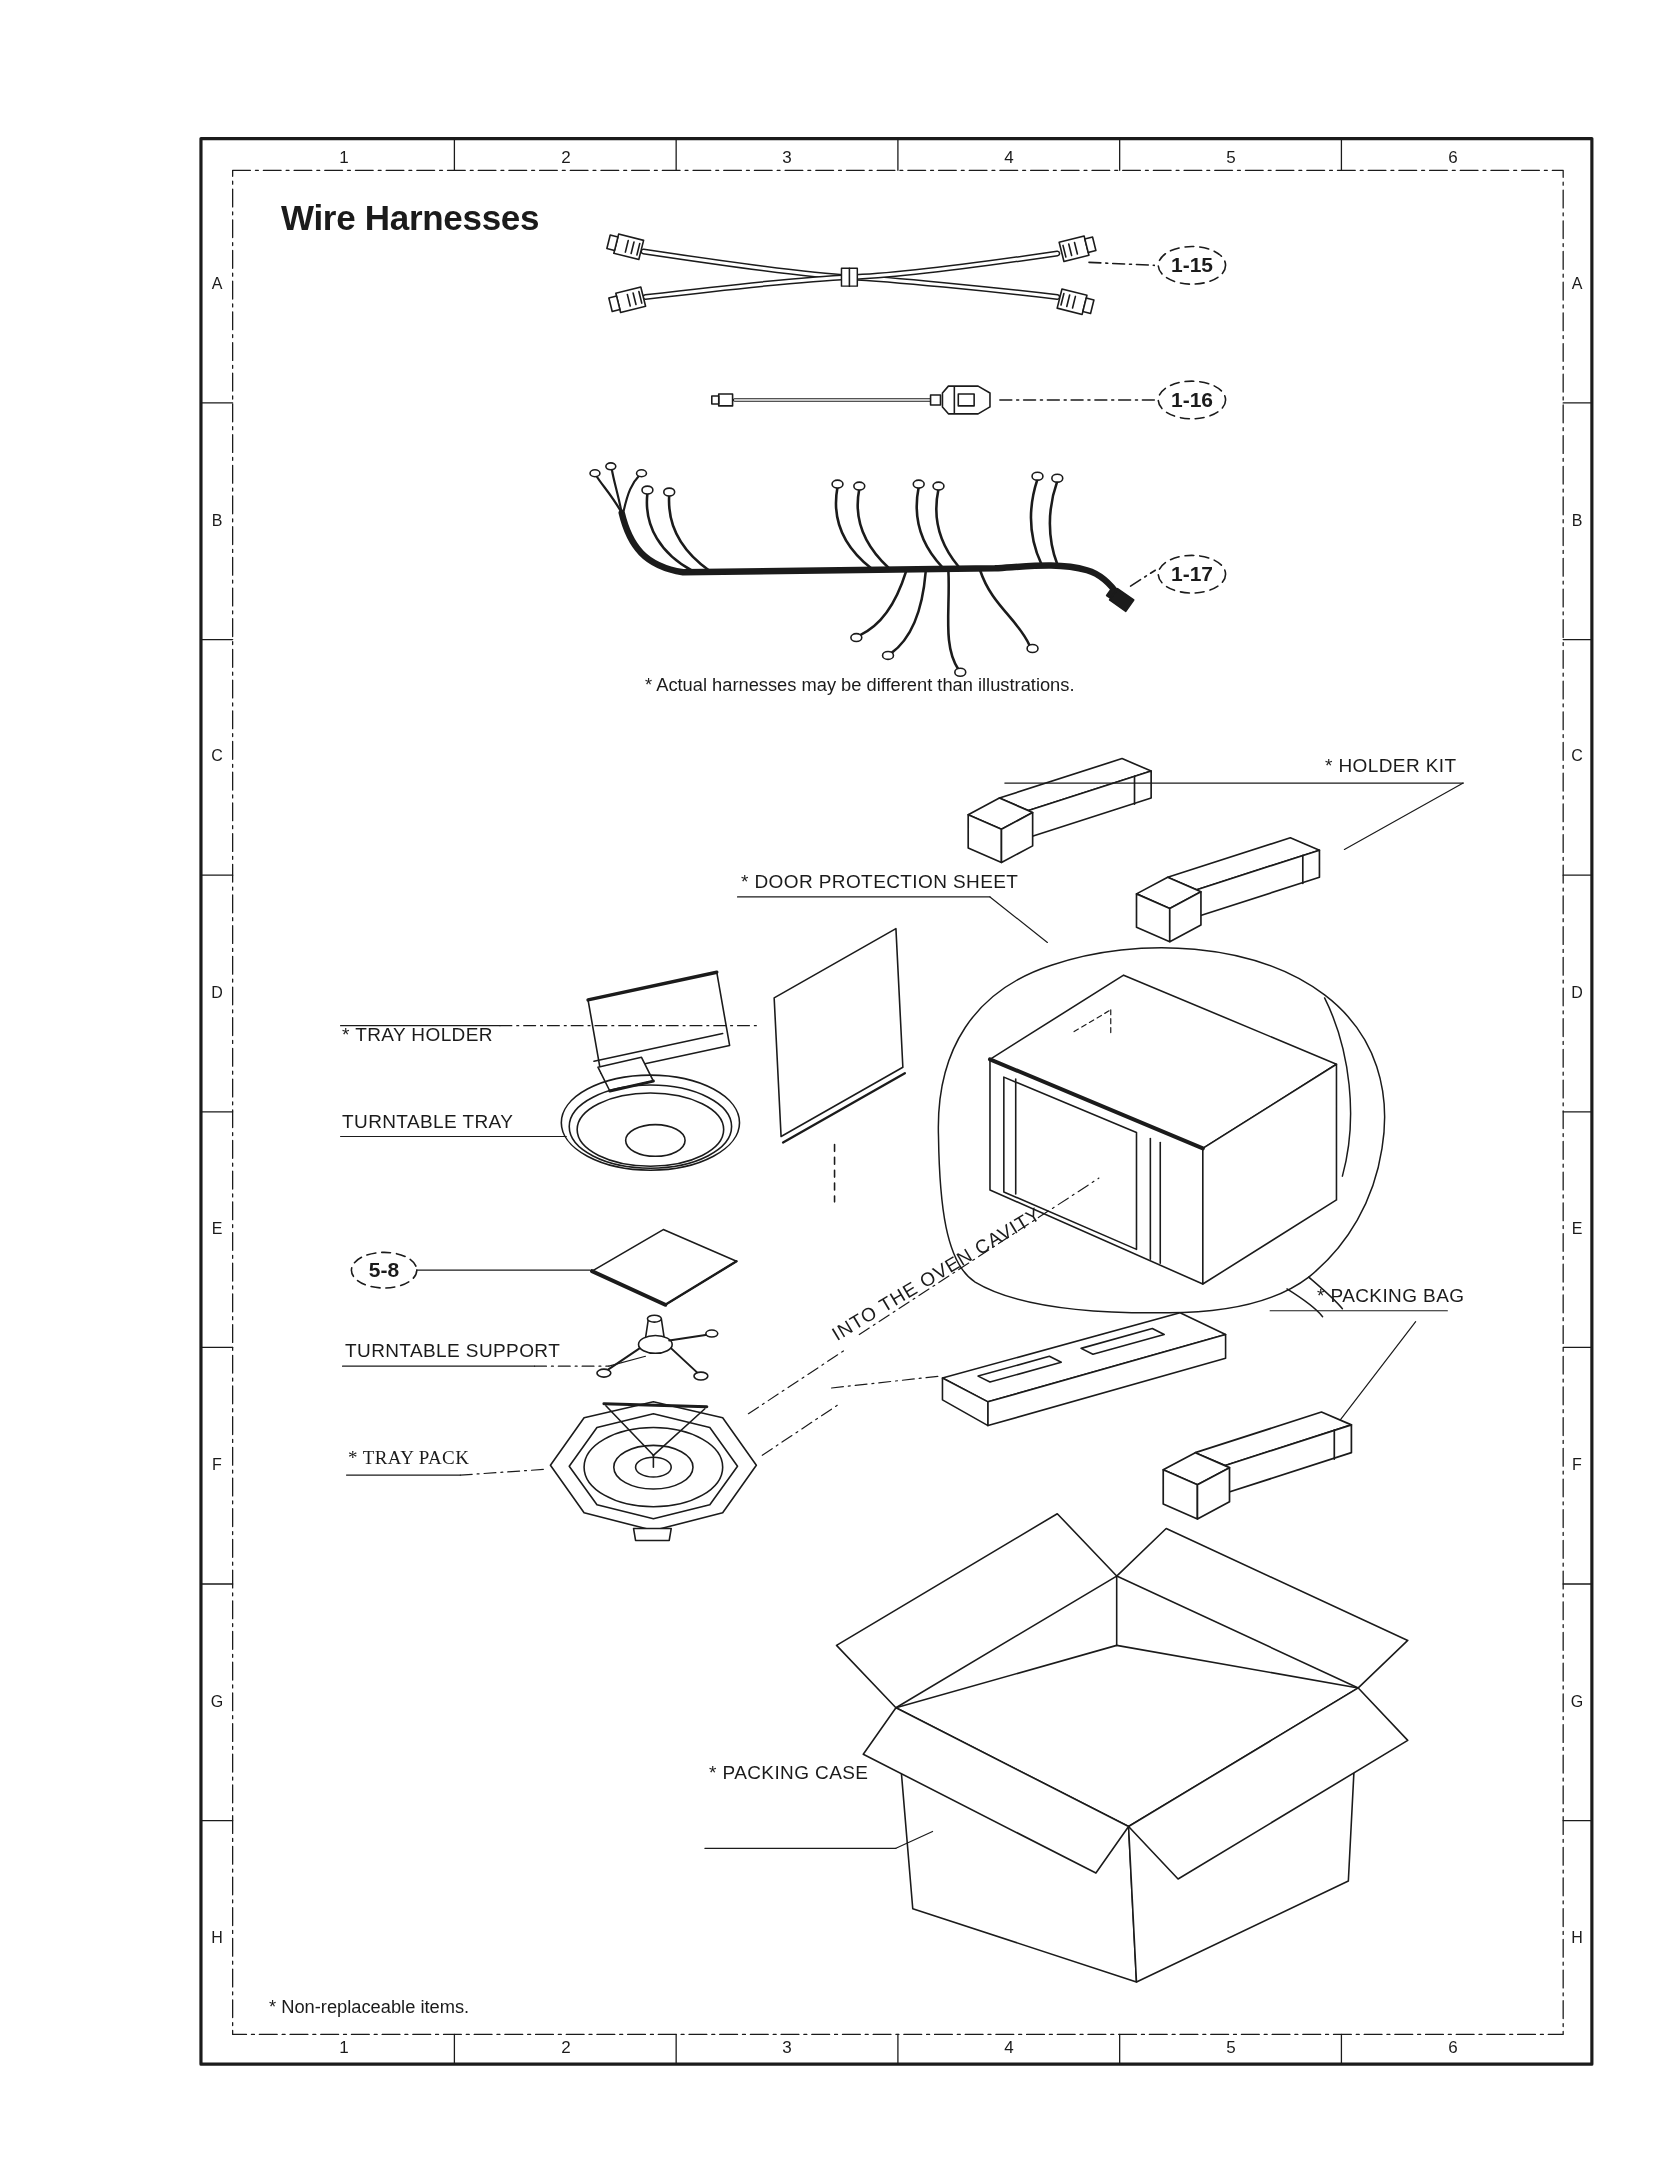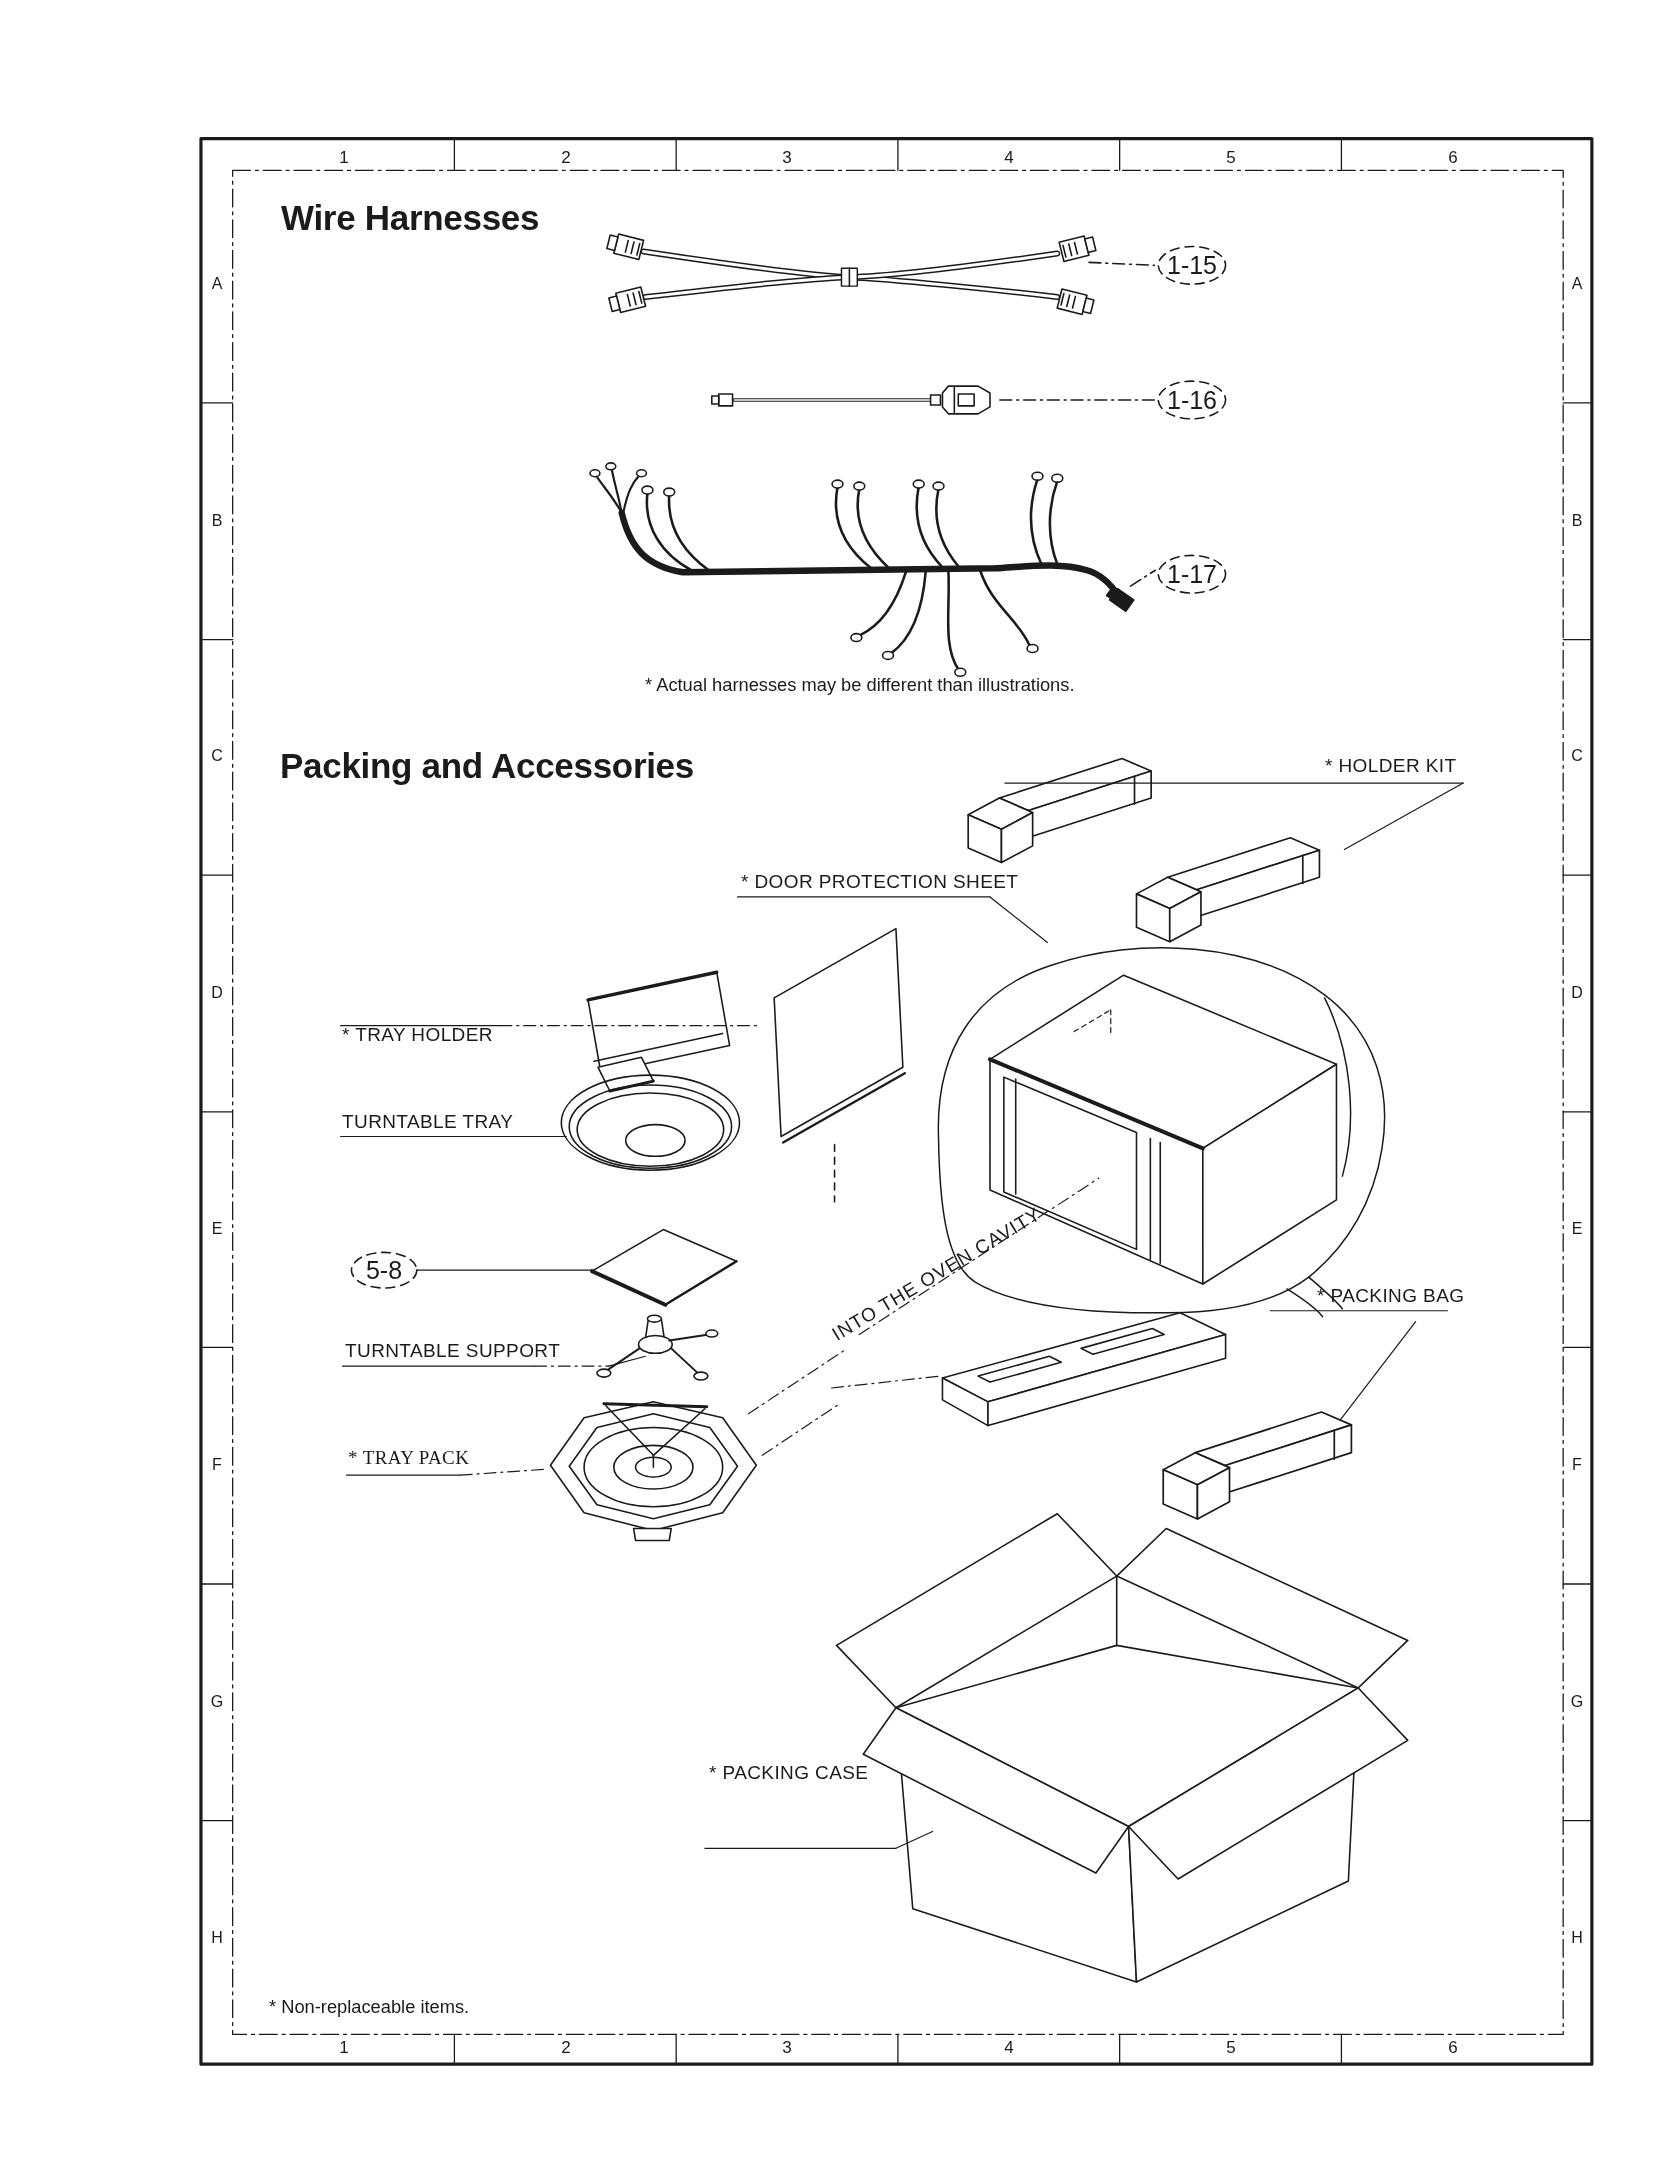--- a/index.html
+++ b/index.html
@@ -4,21 +4,21 @@
 <style>
   html,body{margin:0;padding:0;background:#e8e8e8;}
   .sheet{position:relative;width:1679px;height:2178px;background:#ffffff;
          font-family:"Liberation Sans",sans-serif;color:#1b1b1b;overflow:hidden;}
   svg.art{position:absolute;left:0;top:0;}
   .ttl{position:absolute;font-weight:bold;font-size:35px;letter-spacing:-0.3px;white-space:nowrap;}
   .lbl{position:absolute;font-size:19px;letter-spacing:0.4px;white-space:nowrap;}
   .note{position:absolute;font-size:18.3px;white-space:nowrap;}
   .gnum{position:absolute;font-size:17px;width:40px;text-align:center;}
   .glet{position:absolute;font-size:16px;width:24px;text-align:center;}
-  .callout{position:absolute;font-size:25px;font-weight:normal;transform:translate(-50%,-50%);white-space:nowrap;}
+  .callout{position:absolute;font-size:21px;font-weight:bold;transform:translate(-50%,-50%);white-space:nowrap;}
   .rot{transform-origin:left center;transform:rotate(-31deg);letter-spacing:1px;}
 </style>
 </head>
 <body>
 
 <div class="sheet">
 
 <svg class="art" width="1679" height="2178" viewBox="0 0 1696 2200" fill="none" stroke="#1b1b1b" stroke-width="1.6" stroke-linecap="round" stroke-linejoin="round">
 
   <g>
@@ -299,21 +299,20 @@
 
     <polygon points="1372,1705 1140,1845 1190,1898 1422,1758" fill="#fff"></polygon>
     <polygon points="1140,1845 905,1725 872,1772 1107,1892" fill="#fff"></polygon>
 
     <line x1="712" y1="1867" x2="905" y2="1867" stroke-width="1.2"></line>
     <line x1="905" y1="1867" x2="942" y2="1850" stroke-width="1.2"></line>
   </g>
 </svg>
 
 <div class="ttl" style="left:281px;top:198px;">Wire Harnesses</div>
-<div class="ttl" style="left:280px;top:746px;">Packing and Accessories</div>
 
 <div class="callout" style="left:1192px;top:265px;">1-15</div>
 <div class="callout" style="left:1192px;top:400px;">1-16</div>
 <div class="callout" style="left:1192px;top:574px;">1-17</div>
 <div class="callout" style="left:384px;top:1270px;">5-8</div>
 
 <div class="note" style="left:645px;top:674px;">* Actual harnesses may be different than illustrations.</div>
 
 <div class="lbl" style="left:1325px;top:755px;">* HOLDER KIT</div>
 <div class="lbl" style="left:741px;top:871px;">* DOOR PROTECTION SHEET</div>

